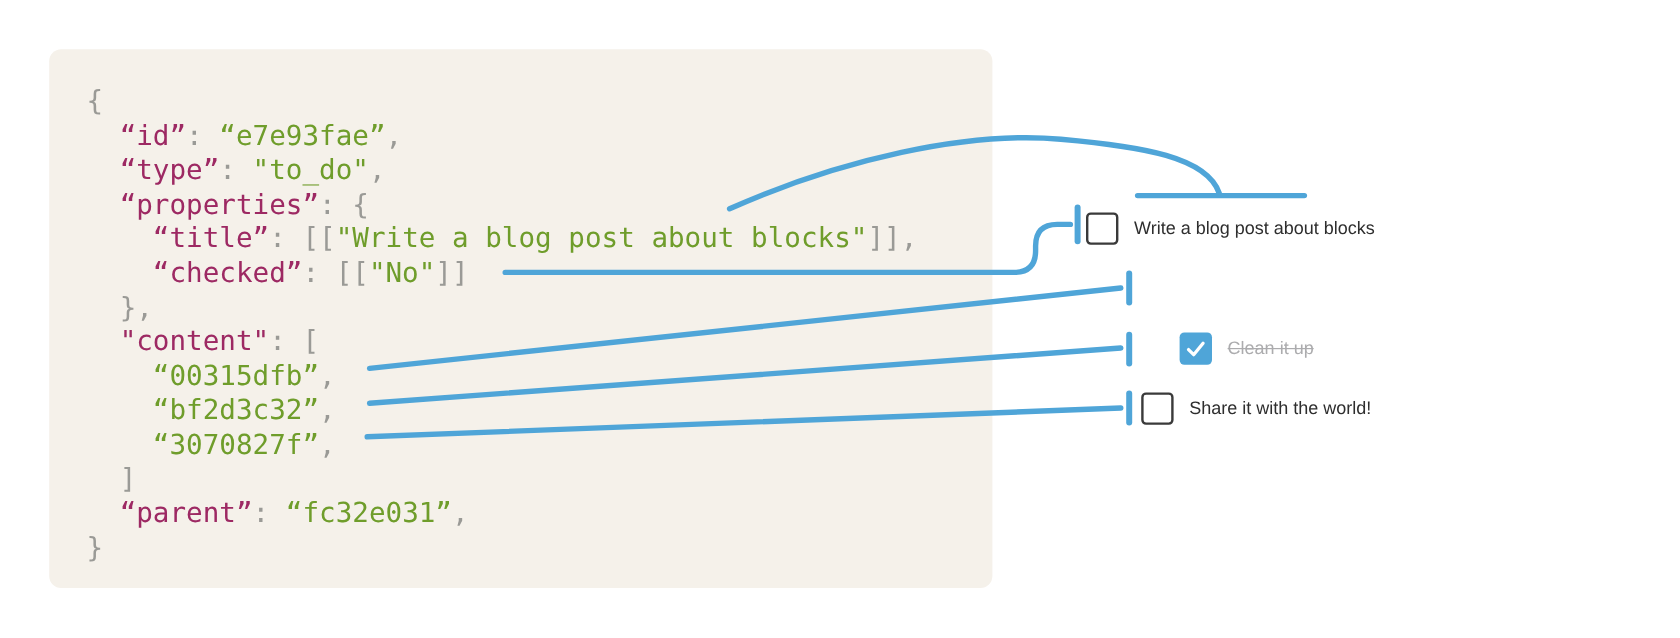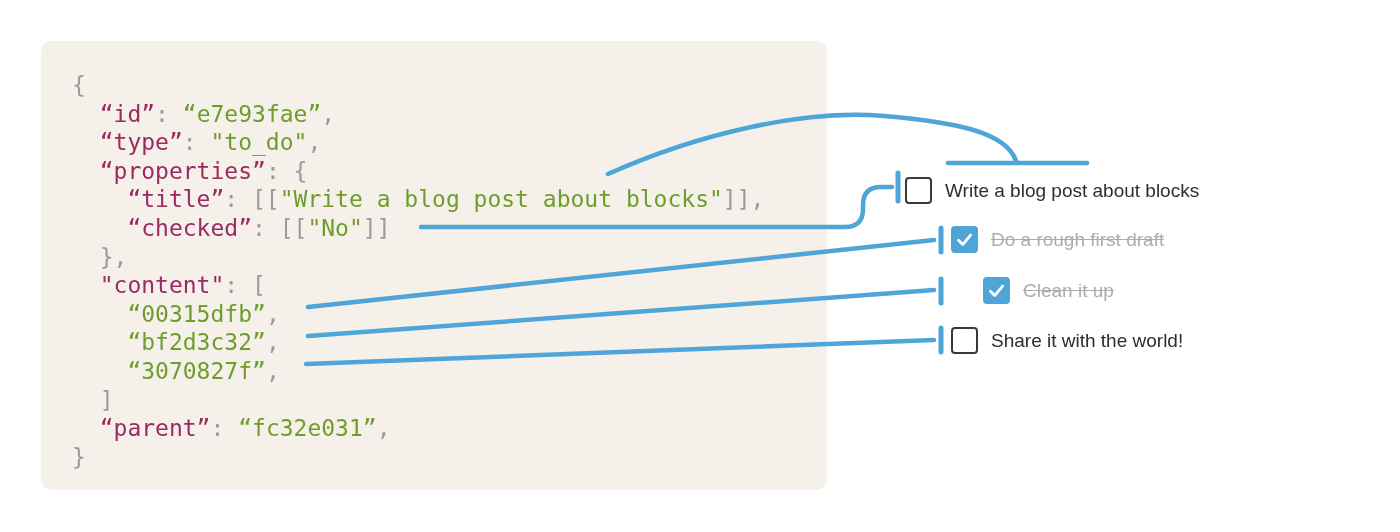--- a/index.html
+++ b/index.html
@@ -46,21 +46,21 @@
   .checkbox{
     width:27px;height:27px;flex:0 0 27px;border-radius:4px;
     border:2.5px solid var(--box-border);background:#fff;
     display:flex;align-items:center;justify-content:center;cursor:pointer;
   }
   .todo-row.checked .checkbox{border:none;background:var(--accent);}
   .checkbox svg{display:none;width:21px;height:21px;}
   .todo-row.checked .checkbox svg{display:block;}
   .todo-label{
     font-family:"Liberation Sans","DejaVu Sans",sans-serif;
-    font-size:19px;color:var(--item-dark);white-space:nowrap;
+    font-size:15px;color:var(--item-dark);white-space:nowrap;
   }
   .todo-row.struck .todo-label{color:var(--item-gray);text-decoration:line-through;}
 </style>
 </head>
 <body>
 
 <div class="page">
 
   <div class="code-block">
     <div class="code-lines" id="code-lines"><div class="code-line"><span class="t-p">{</span></div><div class="code-line"><span class="t-k">  “id”</span><span class="t-p">: </span><span class="t-s">“e7e93fae”</span><span class="t-p">,</span></div><div class="code-line"><span class="t-k">  “type”</span><span class="t-p">: </span><span class="t-s">"to_do"</span><span class="t-p">,</span></div><div class="code-line"><span class="t-k">  “properties”</span><span class="t-p">: {</span></div><div class="code-line"><span class="t-k">    “title”</span><span class="t-p">: [[</span><span class="t-s">"Write a blog post about blocks"</span><span class="t-p">]],</span></div><div class="code-line"><span class="t-k">    “checked”</span><span class="t-p">: [[</span><span class="t-s">"No"</span><span class="t-p">]]</span></div><div class="code-line"><span class="t-p">  },</span></div><div class="code-line"><span class="t-k">  "content"</span><span class="t-p">: [</span></div><div class="code-line"><span class="t-s">    “00315dfb”</span><span class="t-p">,</span></div><div class="code-line"><span class="t-s">    “bf2d3c32”</span><span class="t-p">,</span></div><div class="code-line"><span class="t-s">    “3070827f”</span><span class="t-p">,</span></div><div class="code-line"><span class="t-p">  ]</span></div><div class="code-line"><span class="t-k">  “parent”</span><span class="t-p">: </span><span class="t-s">“fc32e031”</span><span class="t-p">,</span></div><div class="code-line"><span class="t-p">}</span></div></div>
@@ -79,28 +79,20 @@
     <path class="endcap" d="M 941 328 L 941 352"></path>
   </svg>
 
   <div class="todo-row r0">
     <span class="checkbox">
       
     </span>
     <span class="todo-label">Write a blog post about blocks</span>
   </div>
 
-  <div class="todo-row r1 checked struck">
-    <span class="checkbox">
-      <svg viewBox="0 0 26 26">
-        <polyline points="5.5,14 10.8,19.3 20.5,7.5" fill="none" stroke="#ffffff" stroke-width="3.4" stroke-linecap="round" stroke-linejoin="round"></polyline>
-      </svg>
-    </span>
-    <span class="todo-label">Do a rough first draft</span>
-  </div>
 
   <div class="todo-row r2 checked struck">
     <span class="checkbox">
       <svg viewBox="0 0 26 26">
         <polyline points="5.5,14 10.8,19.3 20.5,7.5" fill="none" stroke="#ffffff" stroke-width="3.4" stroke-linecap="round" stroke-linejoin="round"></polyline>
       </svg>
     </span>
     <span class="todo-label">Clean it up</span>
   </div>
 

